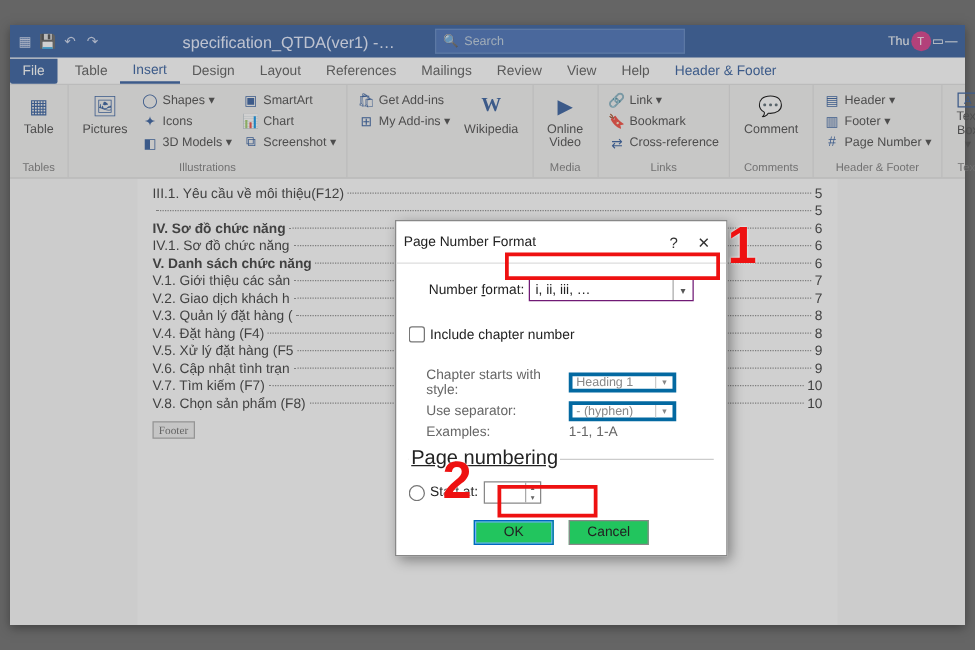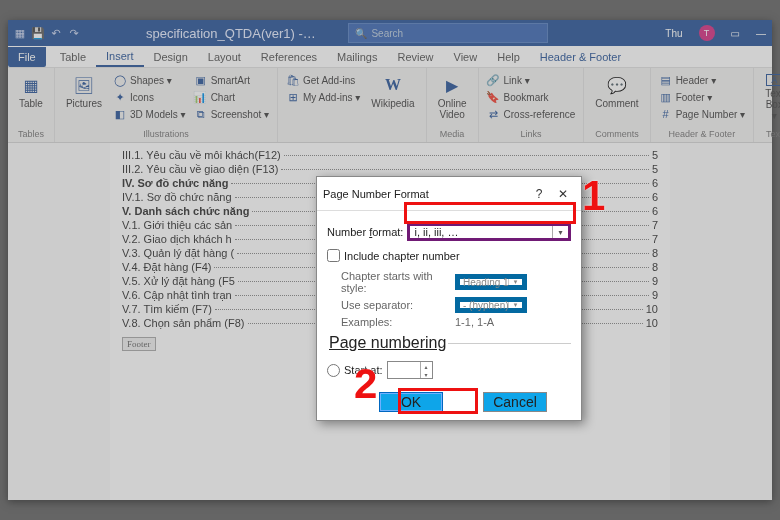--- a/index.html
+++ b/index.html
@@ -4,21 +4,21 @@
 <style>
 * { box-sizing: border-box; font-family: "Segoe UI", Arial, sans-serif; }
 body { margin:0; padding:0; background:#666; width:780px; height:520px; overflow:hidden; position:relative; }
 .app { position:absolute; top:20px; left:8px; right:8px; bottom:20px; background:#fff; display:flex; flex-direction:column; box-shadow:0 2px 8px rgba(0,0,0,0.5); }
 
 .titlebar { height:26px; background:#2b579a; display:flex; align-items:center; color:#fff; font-size:11px; position:relative; }
 .titlebar .qat { display:flex; gap:2px; padding:0 4px; align-items:center; }
 .titlebar .qat span { width:16px; height:16px; display:inline-flex; align-items:center; justify-content:center; color:#cbd5ee; font-size:11px; }
 .titlebar .docname { margin-left:60px; color:#e6ecff; font-size:13px; }
 .titlebar .search { position:absolute; left:340px; top:3px; width:200px; height:20px; background:#3f6ab5; border:1px solid #5a82c0; display:flex; align-items:center; padding:0 6px; color:#bcd; font-size:10px; }
-.titlebar .right { position:absolute; right:6px; top:0; height:26px; display:flex; align-items:center; gap:16px; font-size:10px; }
+.titlebar .right { position:absolute; right:6px; top:0; height:26px; display:flex; align-items:center; gap:1px; font-size:10px; }
 .titlebar .avatar { width:16px; height:16px; border-radius:50%; background:#d63384; display:inline-flex; align-items:center; justify-content:center; font-size:9px; }
 
 .ribbon-tabs { height:22px; background:#fff; border-bottom:1px solid #e1e1e1; display:flex; align-items:center; font-size:11px; color:#555; }
 .ribbon-tabs .tab { padding:3px 10px; cursor:pointer; }
 .ribbon-tabs .tab.file { background:#2b579a; color:#fff; border-radius:0 0 2px 2px; padding:4px 10px; }
 .ribbon-tabs .tab.active { color:#2b579a; border-bottom:2px solid #2b579a; }
 .ribbon-tabs .tab.contextual { color:#2b579a; }
 
 .ribbon { height:75px; background:#f3f2f1; border-bottom:1px solid #d6d6d6; display:flex; font-size:10px; color:#444; }
 .group { border-right:1px solid #e1e1e1; padding:2px 6px; display:flex; flex-direction:column; }
@@ -38,39 +38,39 @@
 .tocline .dots { flex:1; border-bottom:1px dotted #888; margin:0 3px; position:relative; top:-3px; }
 .tocline .p { flex-shrink:0; }
 .tocline.bold .t { font-weight:bold; }
 .footer-tag { display:inline-block; border:1px solid #aaa; background:#f0f0f0; padding:1px 4px; font-size:9px; color:#666; font-family:"Segoe UI"; margin-top:6px; }
 
 .dialog { position:absolute; top:176px; left:316px; width:266px; background:#fff; border:1px solid #888; box-shadow:3px 3px 10px rgba(0,0,0,0.4); font-size:11px; color:#222; }
 .dlg-title { height:34px; display:flex; align-items:center; padding:0 6px; font-size:11px; border-bottom:1px solid #ddd; }
 .dlg-title .sp { flex:1; }
 .dlg-title .btn { width:24px; text-align:center; cursor:pointer; color:#333; font-size:12px; }
 .dlg-body { padding:8px 10px; }
-.fldrow { display:flex; align-items:center; gap:4px; margin:4px 0; }
+.fldrow { display:flex; align-items:center; gap:4px; margin:4px 16px; }
 .fldrow label { font-size:11px; }
-.combo { flex:1; height:18px; border:3px solid #701a75; display:flex; align-items:center; padding:0 4px; font-size:11px; background:#fff; position:relative; cursor:pointer; }
+.combo { flex:1; height:18px; border:1px solid #701a75; display:flex; align-items:center; padding:0 4px; font-size:11px; background:#fff; position:relative; cursor:pointer; }
 .combo .arrow { position:absolute; right:0; top:0; width:16px; height:100%; border-left:1px solid #aaa; display:flex; align-items:center; justify-content:center; font-size:8px; color:#555; }
-.chk { display:flex; align-items:center; gap:4px; margin:8px 0; }
+.chk { display:flex; align-items:center; gap:4px; margin:20px 0; }
 .chk input { margin:0; }
 fieldset { border:none; border-top:1px solid #ccc; margin:6px 0 0 0; padding:6px 0 0 0; position:relative; }
 fieldset legend { font-size:16px; padding:0 2px; color:#222;text-decoration:underline; }
 .subrow { display:flex; align-items:center; gap:4px; margin:3px 0; padding-left:14px; font-size:11px; color:#666; }
 .subrow .lbl { width:110px; }
-.smallcombo { width:72px; height:16px; border:5px solid #0369a1; font-size:10px; display:flex; align-items:center; padding:0 3px; color:#888; position:relative; }
+.smallcombo { width:86px; height:16px; border:3px solid #0369a1; font-size:10px; display:flex; align-items:center; padding:0 3px; color:#888; position:relative; }
 .smallcombo .arrow { position:absolute; right:0; top:0; width:14px; height:100%; border-left:1px solid #ccc; display:flex; align-items:center; justify-content:center; font-size:7px; }
 .radio-row { display:flex; align-items:center; gap:4px; margin:3px 0; font-size:11px; }
 .radio-row input { margin:0; }
 .spin { width:46px; height:18px; border:1px solid #888; background:#fff; display:flex; align-items:center; padding:0 3px; font-size:11px; color:#aaa; position:relative; }
 .spin .arrows { position:absolute; right:0; top:0; width:12px; height:100%; border-left:1px solid #aaa; display:flex; flex-direction:column; }
 .spin .arrows span { flex:1; font-size:6px; display:flex; align-items:center; justify-content:center; color:#666; }
 .dlg-btns { display:flex; justify-content:center; gap:12px; margin-top:10px; }
-.dlg-btn { width:64px; height:20px; border:1px solid #888; background:#0ea5e9; font-size:14px; display:flex; align-items:center; justify-content:center; cursor:pointer;margin-left:28px; }
+.dlg-btn { width:64px; height:20px; border:1px solid #888; background:#22c55e; font-size:11px; display:flex; align-items:center; justify-content:center; cursor:pointer; }
 .dlg-btn.primary { border:1px solid #0067c0; box-shadow:inset 0 0 0 1px #6fb1ff; }
 
 .red-box { position:absolute; border:3px solid #e11; pointer-events:none; }
 .anno { position:absolute; color:#e11; font-weight:bold; font-family:Arial; text-shadow:0 0 2px #fff; pointer-events:none; }
 .dim-overlay { position:absolute; inset:0; background:rgba(100,100,100,0.30); pointer-events:none; }
 </style>
 </head>
 <body>
 
 <div class="app">
@@ -248,26 +248,25 @@
         <div class="label">Text</div>
       </div>
 
   </div>
 
   <div class="doc">
     <div class="page" id="toc-host">
       
       <div id="toc-lines">
           <div class="tocline">
-            <span class="t">III.1. Yêu cầu về môi khách(F12)</span>
+            <span class="t">III.1. Yêu cầu về môi thiệu(F12)</span>
             <span class="dots"></span>
             <span class="p">5</span>
           </div>
           <div class="tocline">
-            <span class="t">III.2. Yêu cầu về giao diện (F13)</span>
             <span class="dots"></span>
             <span class="p">5</span>
           </div>
           <div class="tocline bold">
             <span class="t">IV. Sơ đồ chức năng</span>
             <span class="dots"></span>
             <span class="p">6</span>
           </div>
           <div class="tocline">
             <span class="t">IV.1. Sơ đồ chức năng</span>

